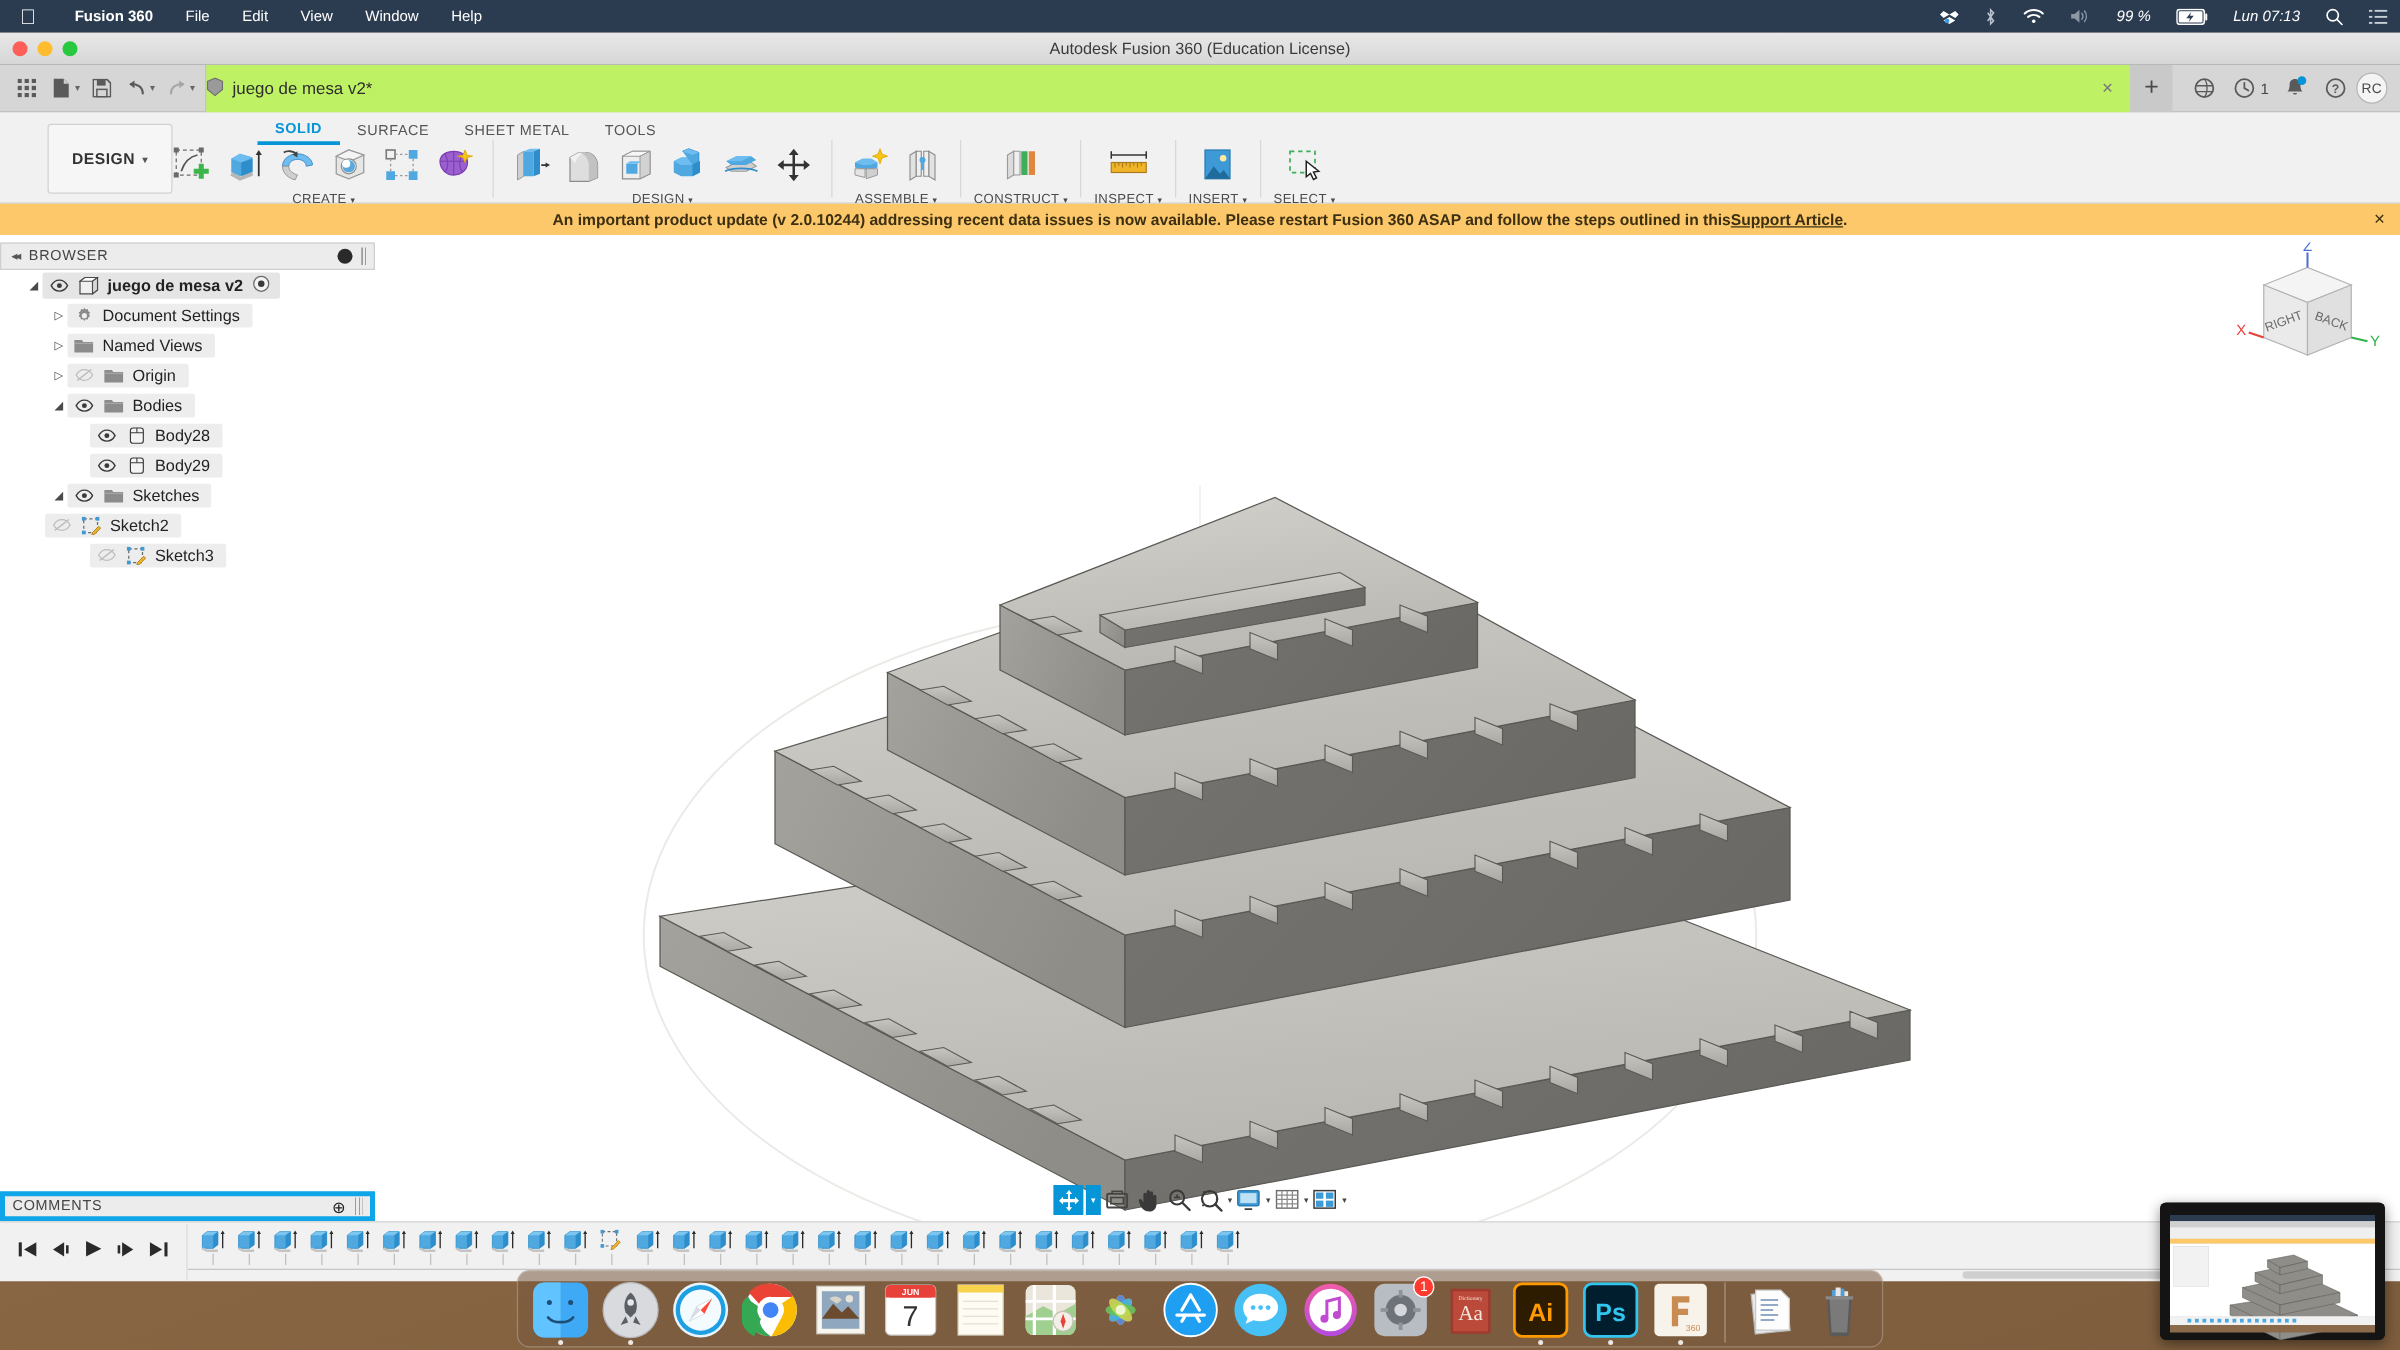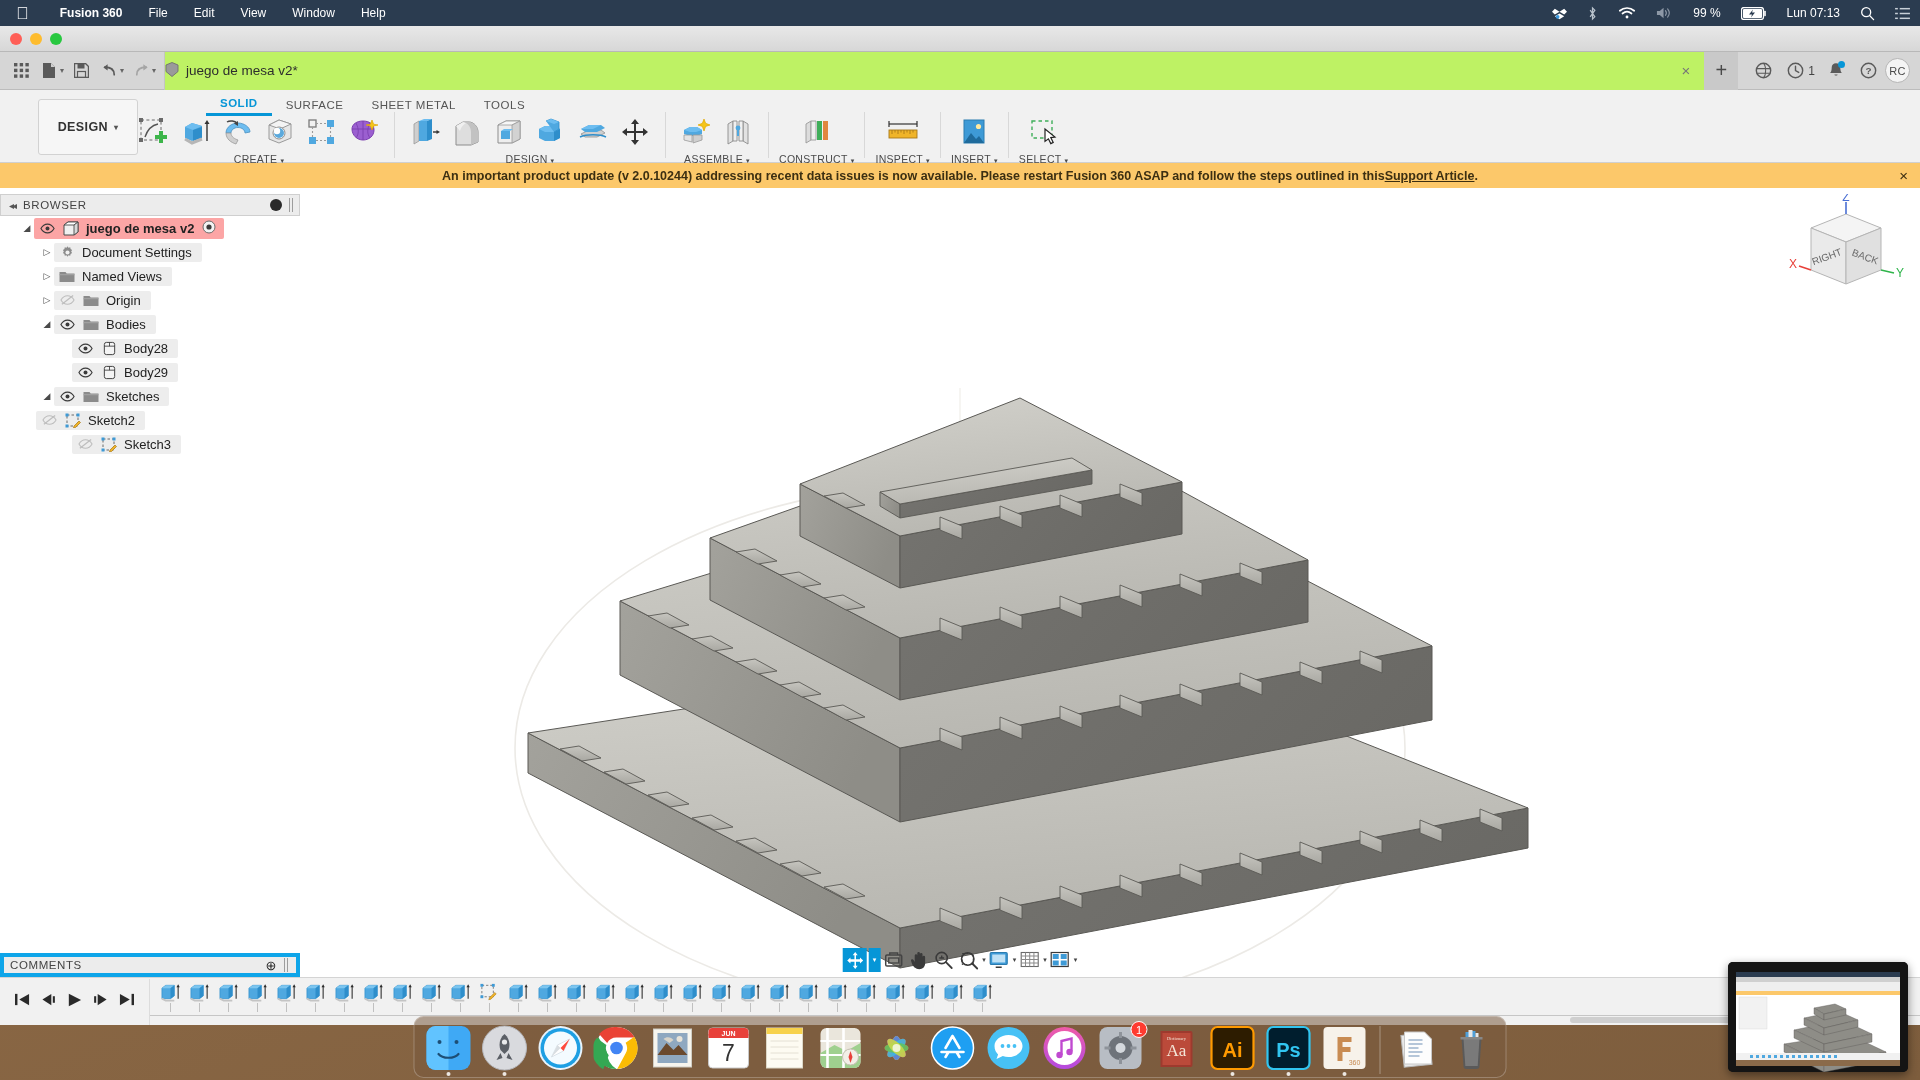--- a/index.html
+++ b/index.html
@@ -18,21 +18,21 @@
   #menubar {
     position: absolute; left: 0; top: 0; width: 1920px; height: 26px;
     background: #2b3c50;
     display: flex; align-items: center;
     color: #fff; font-size: 15px;
     z-index: 60;
   }
   #menubar .apple { margin: 0 18px 0 16px; font-size: 17px; line-height: 1; }
   #menubar .mi { padding: 0 13px; font-size: 12px; white-space: nowrap; }
   #menubar .mi.bold { font-weight: bold; }
-  #menubar .right { margin-left: auto; display: flex; align-items: center; }
+  #menubar .right { margin-left: auto; display: flex; align-items: center; font-style: italic; }
   #menubar .right .mi { padding: 0 10px; }
   .mb-ic { display: inline-block; vertical-align: middle; }
 
   
   #appwin {
     position: absolute; left: 0; top: 26px; width: 1920px; height: 983px;
     background: #fafafa;
     z-index: 20;
   }
   
@@ -146,21 +146,21 @@
   }
   #bhead .arrows { color: #555; font-size: 10px; margin: 0 8px 0 4px; letter-spacing: -2px; }
   #bhead .circ { margin-left: auto; width: 12px; height: 12px; border-radius: 50%; background: #2a2a2a; }
   #bhead .grip { width: 6px; height: 14px; margin-left: 7px;
      background: repeating-linear-gradient(90deg,#9c9c9c 0 1px,transparent 1px 3px); }
   .trow {
     height: 24px; display: flex; align-items: center;
     font-size: 13px; color: #222; white-space: nowrap;
   }
   .trow .pill { display: flex; align-items: center; gap: 6px; background: #ededed; padding: 2px 8px 2px 4px; border-radius: 2px; }
-  .trow .pill.sel { background: #fca5a5; font-weight: bold; }
+  .trow .pill.sel { background: #e5e5e5; font-weight: bold; }
   .tri { width: 14px; display: inline-block; text-align: center; color: #4a4a4a; font-size: 9px; flex: none; }
   .eye { width: 18px; flex: none; display: flex; align-items: center; justify-content: center; }
   .ticon { width: 18px; flex: none; display: flex; align-items: center; justify-content: center; }
   .tlabel { padding-right: 2px; }
 
   
   #viewcube { position: absolute; right: 14px; top: 6px; width: 120px; height: 110px; }
 
   
   #modelwrap { position: absolute; left: 0; top: 0; width: 100%; height: 100%; }
@@ -296,20 +296,21 @@
 </div>
 
 <div id="appwin">
 
   <div id="titlebar">
     <div class="traffic">
       <span class="tl r"></span>
       <span class="tl y"></span>
       <span class="tl g"></span>
     </div>
+    <div class="wtitle">Autodesk Fusion 360 (Education License)</div>
   </div>
 
   <div id="apptop">
     <div id="qat">
       <span class="qbtn">
         <svg width="15" height="15" viewBox="0 0 15 15">
             <g fill="#5a5a5a">
           <rect x="0" y="0" width="3.4" height="3.4"></rect>
               <rect x="5.7" y="0" width="3.4" height="3.4"></rect>
               <rect x="11.4" y="0" width="3.4" height="3.4"></rect>

